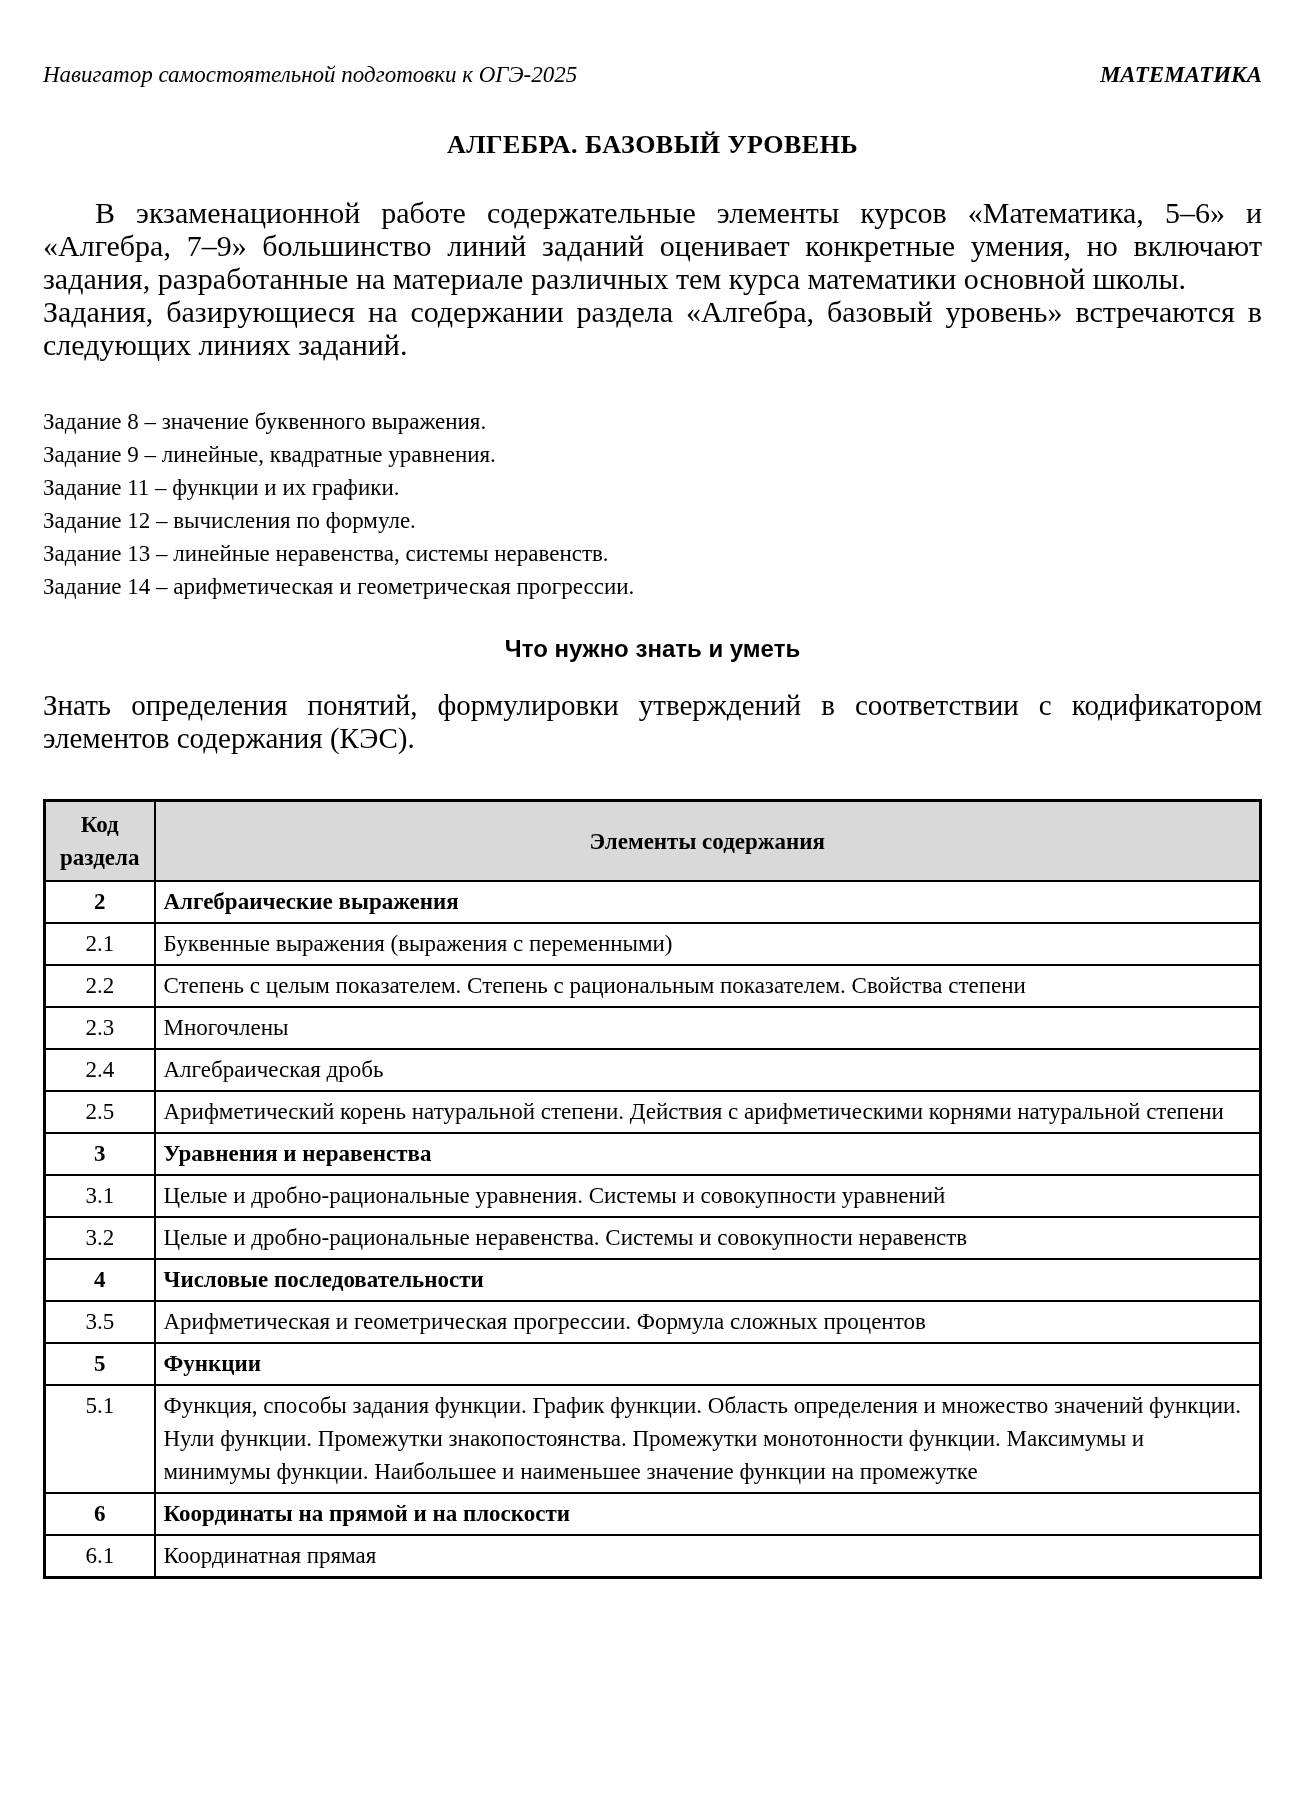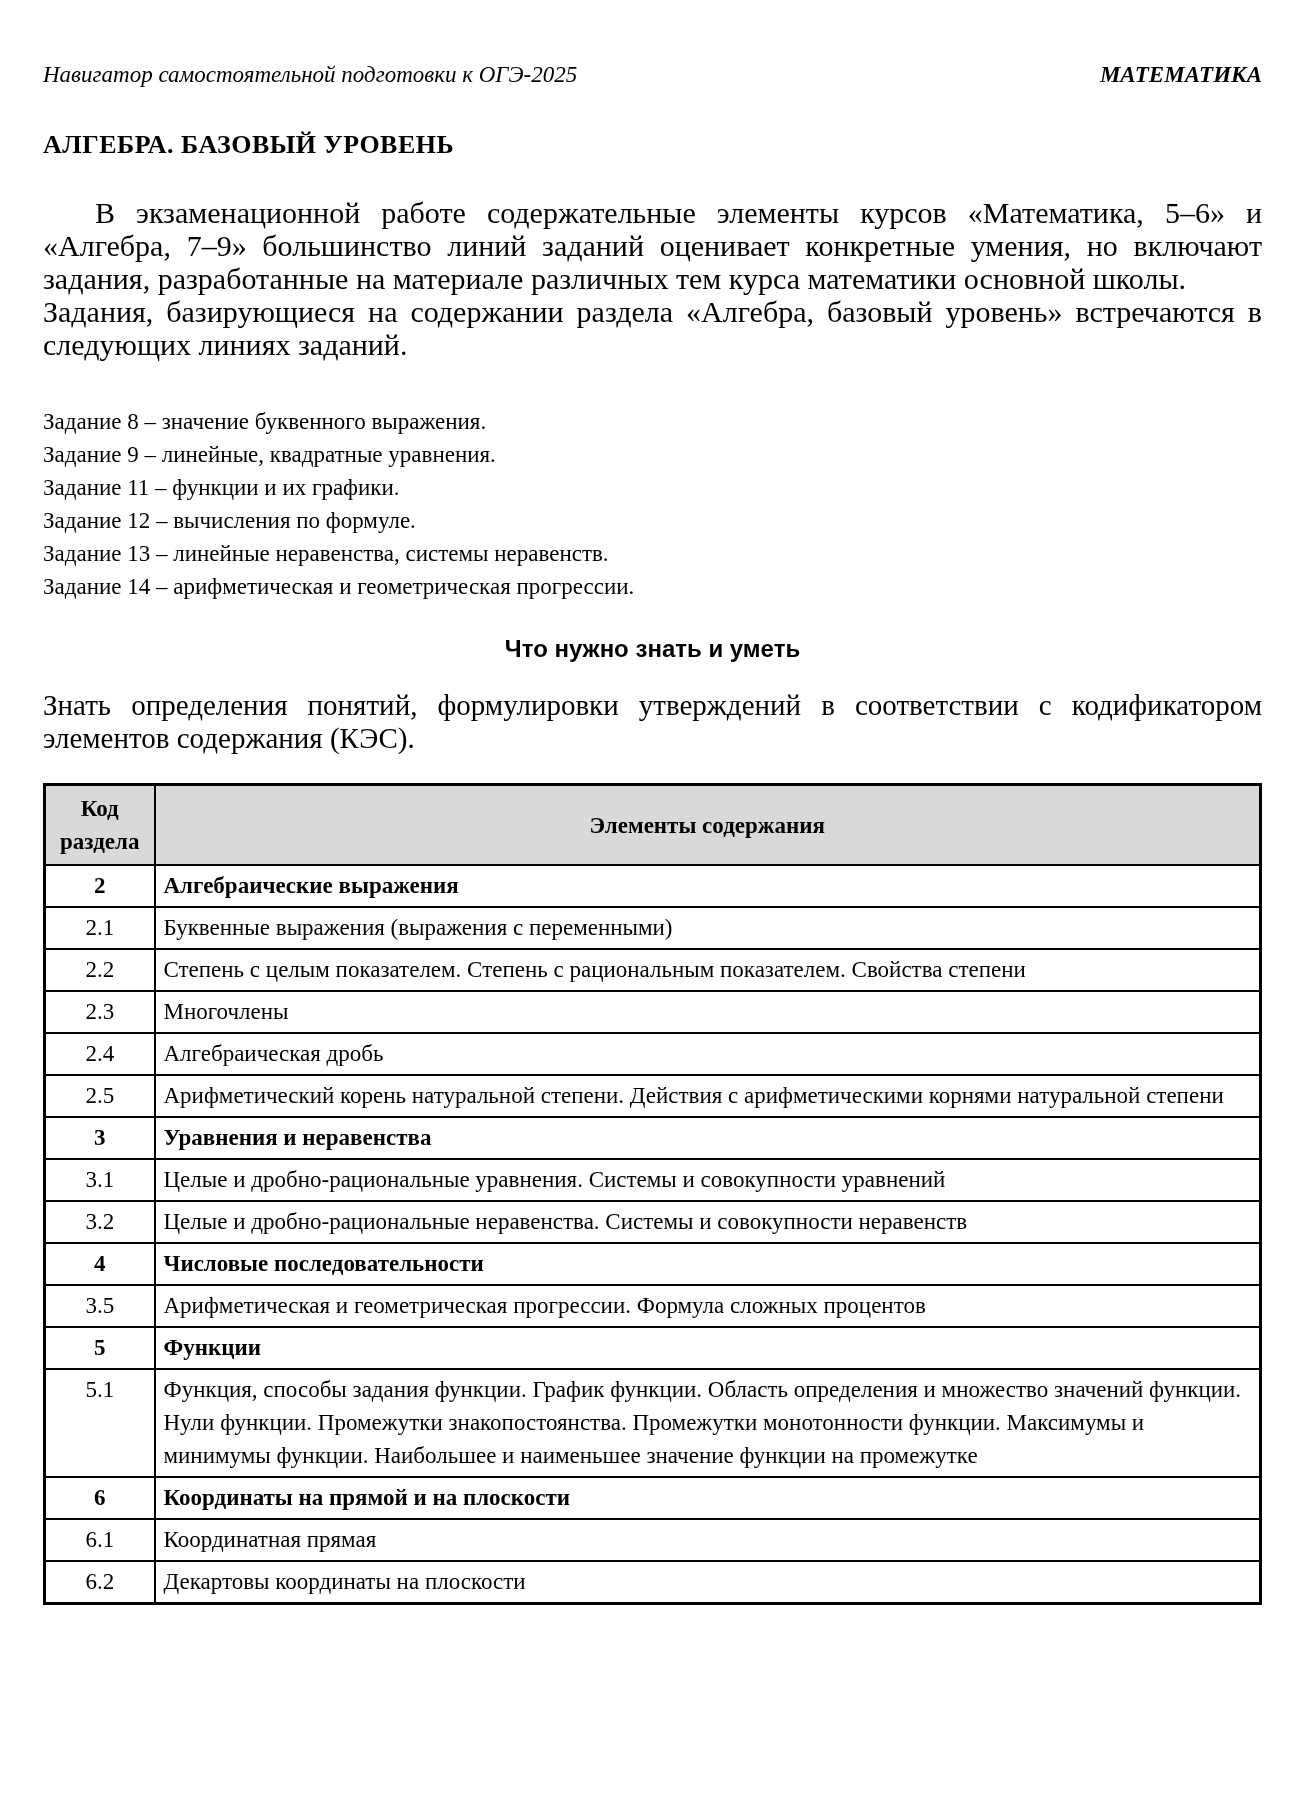--- a/index.html
+++ b/index.html
@@ -19,20 +19,21 @@
   }
   .doc-header {
     display: flex;
     justify-content: space-between;
     align-items: baseline;
     font-size: 23px;
   }
   .doc-header .left { font-style: italic; }
   .doc-header .right { font-style: italic; font-weight: bold; }
   h1.doc-title {
+    text-align: center;
     font-size: 26px;
     font-weight: bold;
     margin-top: 42px;
     letter-spacing: 0.5px;
   }
   .intro {
     margin-top: 36px;
     font-size: 30px;
     line-height: 33px;
     text-align: justify;
@@ -52,21 +53,21 @@
     font-size: 24px;
     margin-top: 32px;
   }
   .know-text {
     margin-top: 26px;
     font-size: 29px;
     line-height: 33px;
     text-align: justify;
   }
   table.kes {
-    margin-top: 28px;
+    margin-top: 44px;
     width: 100%;
     border-collapse: collapse;
     border: 3px solid #000000;
     font-size: 23px;
     line-height: 33px;
   }
   table.kes th, table.kes td {
     border: 2px solid #000000;
     vertical-align: top;
     padding: 3px 8px 4px 8px;
@@ -180,20 +181,16 @@
         <td class="content-cell">Функция, способы задания функции. График функции. Область определения и множество значений функции. Нули функции. Промежутки знакопостоянства. Промежутки монотонности функции. Максимумы и минимумы функции. Наибольшее и наименьшее значение функции на промежутке</td>
       </tr>
       <tr class="section">
         <td class="code-cell">6</td>
         <td class="content-cell">Координаты на прямой и на плоскости</td>
       </tr>
       <tr>
         <td class="code-cell">6.1</td>
         <td class="content-cell">Координатная прямая</td>
       </tr>
-      <tr>
-        <td class="code-cell">6.2</td>
-        <td class="content-cell">Декартовы координаты на плоскости</td>
-      </tr>
     </tbody>
   </table>
 
 </div>
 
 </body></html>

